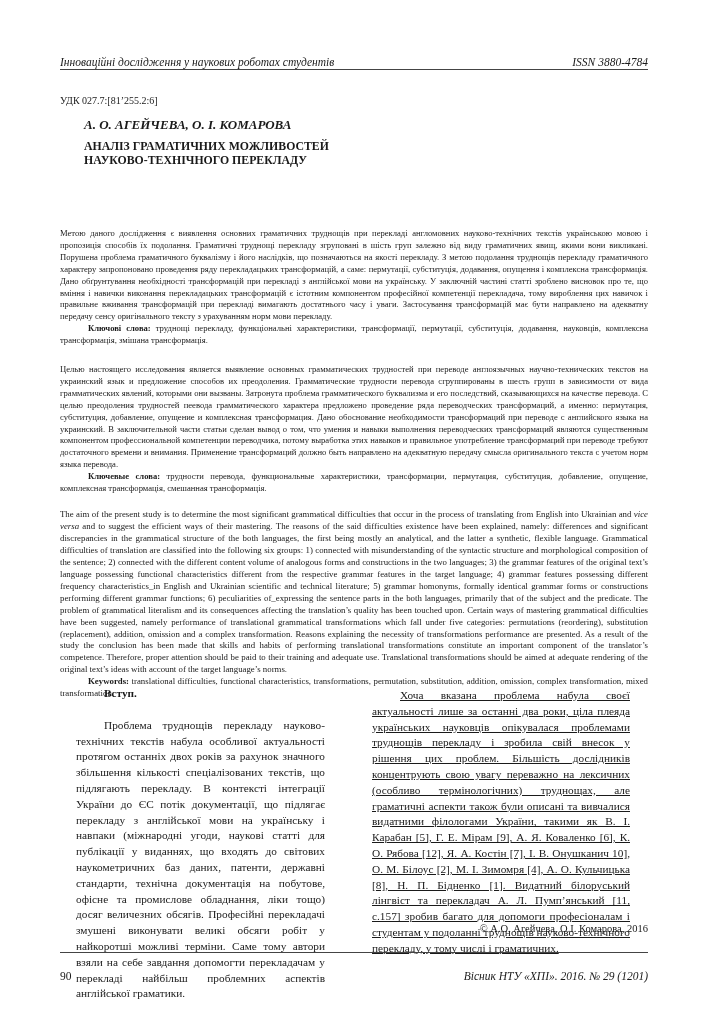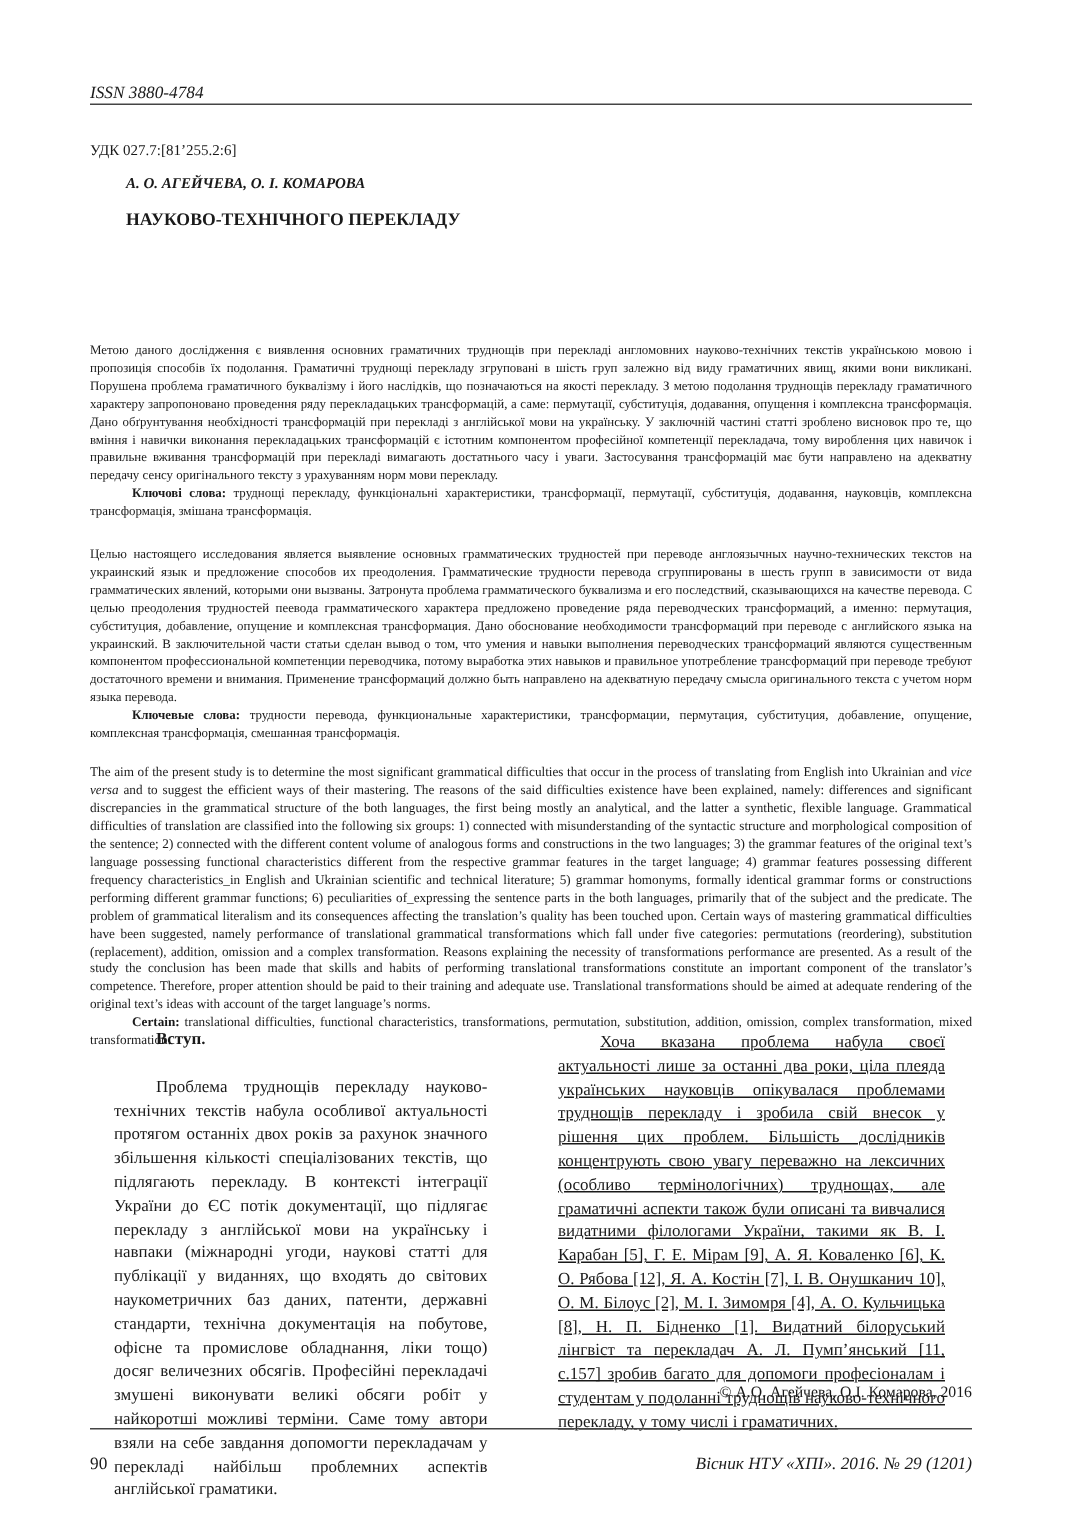--- a/index.html
+++ b/index.html
@@ -8,21 +8,21 @@
       font-family: "Liberation Serif", "DejaVu Serif", serif; color: #1a1a1a;
     }
     .page { position: absolute; left: 60px; top: 0; width: 588px; }
     .running-head {
       position: absolute; top: 56px; left: 0; width: 588px;
       display: flex; justify-content: space-between; align-items: flex-end;
       font-style: italic; font-size: 11.5px; padding-bottom: 1px;
       border-bottom: 1.5px solid #444;
     }
     .udk { position: absolute; top: 95px; left: 0; font-size: 10px; }
-    .authors { position: absolute; top: 117px; left: 24px; font-size: 10px; font-weight: bold; font-style: italic; }
+    .authors { position: absolute; top: 117px; left: 24px; font-size: 13px; font-weight: bold; font-style: italic; }
     .title { position: absolute; top: 140px; left: 24px; font-size: 11.8px; font-weight: bold; line-height: 13.5px; }
     .abstract {
       position: absolute; left: 0; width: 588px; font-size: 8.6px; line-height: 11.9px;
       text-align: justify;
       margin-top: 48px;
     }
     .abstract p { margin: 0; }
     .kw { text-indent: 28px; }
     .kw b { font-weight: bold; }
     .abs-uk { top: 180px; }
@@ -43,44 +43,46 @@
       display: flex; justify-content: space-between; font-size: 11.5px;
     }
     .foot .journal { font-style: italic; }
   </style>
 </head>
 <body>
 
 <div class="page">
 
   <div class="running-head">
+    <span>Інноваційні дослідження у наукових роботах студентів</span>
     <span>ISSN 3880-4784</span>
   </div>
 
   <div class="udk">УДК 027.7:[81’255.2:6]</div>
 
   <div class="authors">А. О. АГЕЙЧЕВА, О. І. КОМАРОВА</div>
 
   <div class="title">
+    <div>АНАЛІЗ ГРАМАТИЧНИХ МОЖЛИВОСТЕЙ</div>
     <div>НАУКОВО-ТЕХНІЧНОГО ПЕРЕКЛАДУ</div>
   </div>
 
   <div class="abstract abs-uk">
     <p>Метою даного дослідження є виявлення основних граматичних труднощів при перекладі англомовних науково-технічних текстів українською мовою і пропозиція способів їх подолання. Граматичні труднощі перекладу згруповані в шість груп залежно від виду граматичних явищ, якими вони викликані. Порушена проблема граматичного буквалізму і його наслідків, що позначаються на якості перекладу. З метою подолання труднощів перекладу граматичного характеру запропоновано проведення ряду перекладацьких трансформацій, а саме: пермутації, субституція, додавання, опущення і комплексна трансформація. Дано обґрунтування необхідності трансформацій при перекладі з англійської мови на українську. У заключній частині статті зроблено висновок про те, що вміння і навички виконання перекладацьких трансформацій є істотним компонентом професійної компетенції перекладача, тому вироблення цих навичок і правильне вживання трансформацій при перекладі вимагають достатнього часу і уваги. Застосування трансформацій має бути направлено на адекватну передачу сенсу оригінального тексту з урахуванням норм мови перекладу.</p>
     <p class="kw"><b>Ключові слова:</b><span> труднощі перекладу, функціональні характеристики, трансформації, пермутації, субституція, додавання, науковців, комплексна трансформація, змішана трансформація.</span></p>
   </div>
 
   <div class="abstract abs-ru">
     <p>Целью настоящего исследования является выявление основных грамматических трудностей при переводе англоязычных научно-технических текстов на украинский язык и предложение способов их преодоления. Грамматические трудности перевода сгруппированы в шесть групп в зависимости от вида грамматических явлений, которыми они вызваны. Затронута проблема грамматического буквализма и его последствий, сказывающихся на качестве перевода. С целью преодоления трудностей пеевода грамматического характера предложено проведение ряда переводческих трансформаций, а именно: пермутация, субституция, добавление, опущение и комплексная трансформация. Дано обоснование необходимости трансформаций при переводе с английского языка на украинский. В заключительной части статьи сделан вывод о том, что умения и навыки выполнения переводческих трансформаций являются существенным компонентом профессиональной компетенции переводчика, потому выработка этих навыков и правильное употребление трансформаций при переводе требуют достаточного времени и внимания. Применение трансформаций должно быть направлено на адекватную передачу смысла оригинального текста с учетом норм языка перевода.</p>
     <p class="kw"><b>Ключевые слова:</b><span> трудности перевода, функциональные характеристики, трансформации, пермутация, субституция, добавление, опущение, комплексная трансформація, смешанная трансформація.</span></p>
   </div>
 
   <div class="abstract abs-en">
     <p><span>The aim of the present study is to determine the most significant grammatical difficulties that occur in the process of translating from English into Ukrainian and </span><i>vice versa</i><span> and to suggest the efficient ways of their mastering. The reasons of the said difficulties existence have been explained, namely: differences and significant discrepancies in the grammatical structure of the both languages, the first being mostly an analytical, and the latter a synthetic, flexible language. Grammatical difficulties of translation are classified into the following six groups: 1) connected with misunderstanding of the syntactic structure and morphological composition of the sentence; 2) connected with the different content volume of analogous forms and constructions in the two languages; 3) the grammar features of the original text’s language possessing functional characteristics different from the respective grammar features in the target language; 4) grammar features possessing different frequency characteristics_in English and Ukrainian scientific and technical literature; 5) grammar homonyms, formally identical grammar forms or constructions performing different grammar functions; 6) peculiarities of_expressing the sentence parts in the both languages, primarily that of the subject and the predicate. The problem of grammatical literalism and its consequences affecting the translation’s quality has been touched upon. Certain ways of mastering grammatical difficulties have been suggested, namely performance of translational grammatical transformations which fall under five categories: permutations (reordering), substitution (replacement), addition, omission and a complex transformation. Reasons explaining the necessity of transformations performance are presented. As a result of the study the conclusion has been made that skills and habits of performing translational transformations constitute an important component of the translator’s competence. Therefore, proper attention should be paid to their training and adequate use. Translational transformations should be aimed at adequate rendering of the original text’s ideas with account of the target language’s norms.</span></p>
-    <p class="kw"><b>Certain:</b><span> translational difficulties, functional characteristics, transformations, permutation, substitution, addition, omission, complex transformation, mixed transformation.</span></p>
+    <p class="kw"><b>Keywords:</b><span> translational difficulties, functional characteristics, transformations, permutation, substitution, addition, omission, complex transformation, mixed transformation.</span></p>
   </div>
 
   <div class="dot">.</div>
 
   <div class="col col-left">
     <p class="section-head">Вступ.</p>
     <p>Проблема труднощів перекладу науково-технічних текстів набула особливої актуальності протягом останніх двох років за рахунок значного збільшення кількості спеціалізованих текстів, що підлягають перекладу. В контексті інтеграції України до ЄС потік документації, що підлягає перекладу з англійської мови на українську і навпаки (міжнародні угоди, наукові статті для публікації у виданнях, що входять до світових наукометричних баз даних, патенти, державні стандарти, технічна документація на побутове, офісне та промислове обладнання, ліки тощо) досяг величезних обсягів. Професійні перекладачі змушені виконувати великі обсяги робіт у найкоротші можливі терміни. Саме тому автори взяли на себе завдання допомогти перекладачам у перекладі найбільш проблемних аспектів англійської граматики.</p>
   </div>
 
   <div class="col col-right">

